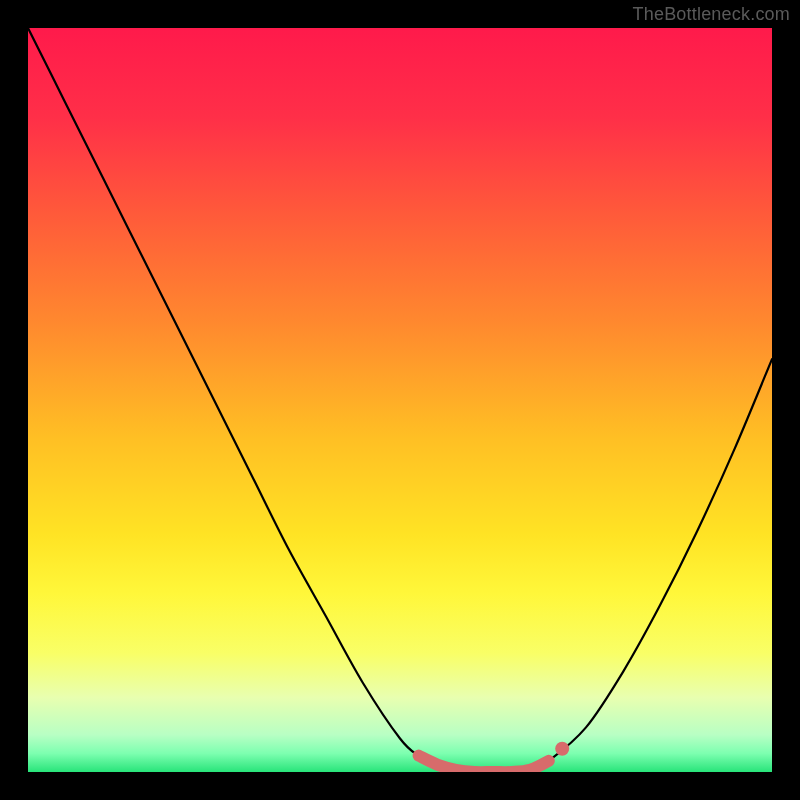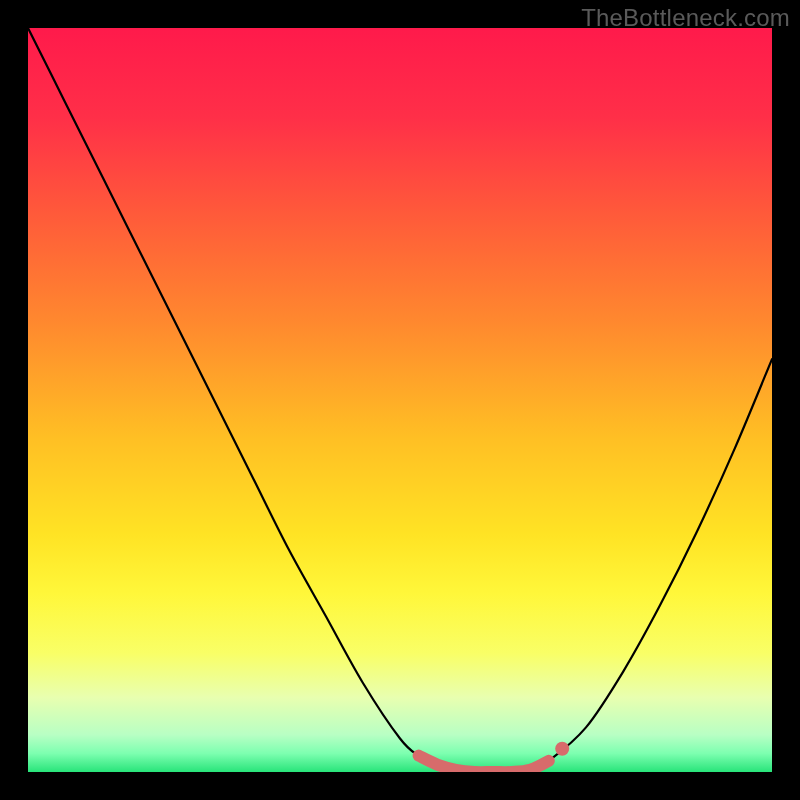--- a/index.html
+++ b/index.html
@@ -24,21 +24,21 @@
     top: 0;
     left: 0;
     width: 100%;
     height: 100%;
   }
   .watermark {
     position: absolute;
     top: 4px;
     right: 10px;
     color: #5a5a5a;
-    font-size: 24px;
+    font-size: 18px;
     letter-spacing: 0.2px;
     font-weight: 500;
     user-select: none;
   }
   svg.curve-layer {
     position: absolute;
     top: 0;
     left: 0;
     width: 744px;
     height: 744px;

